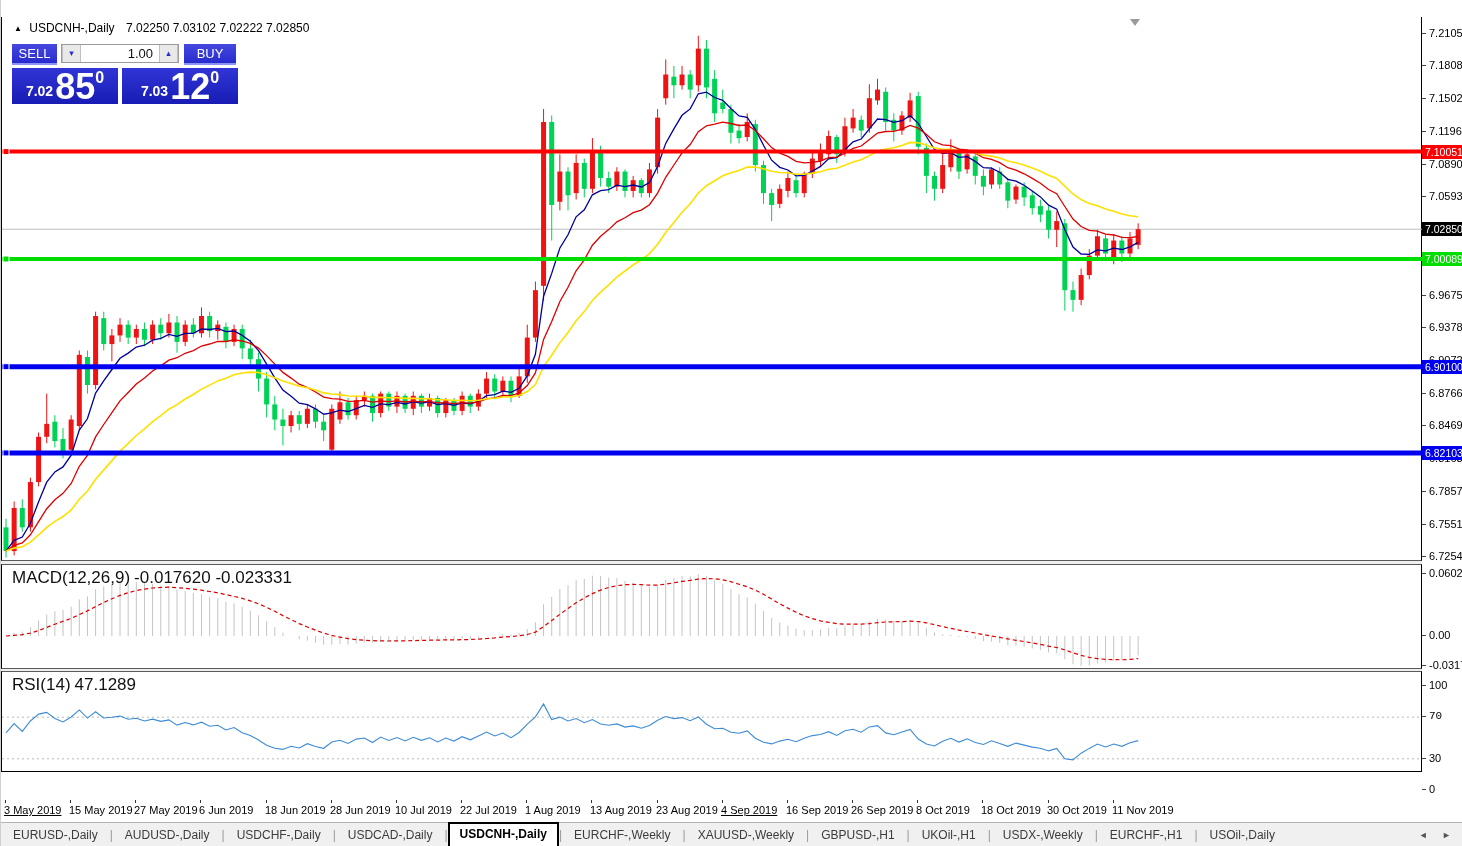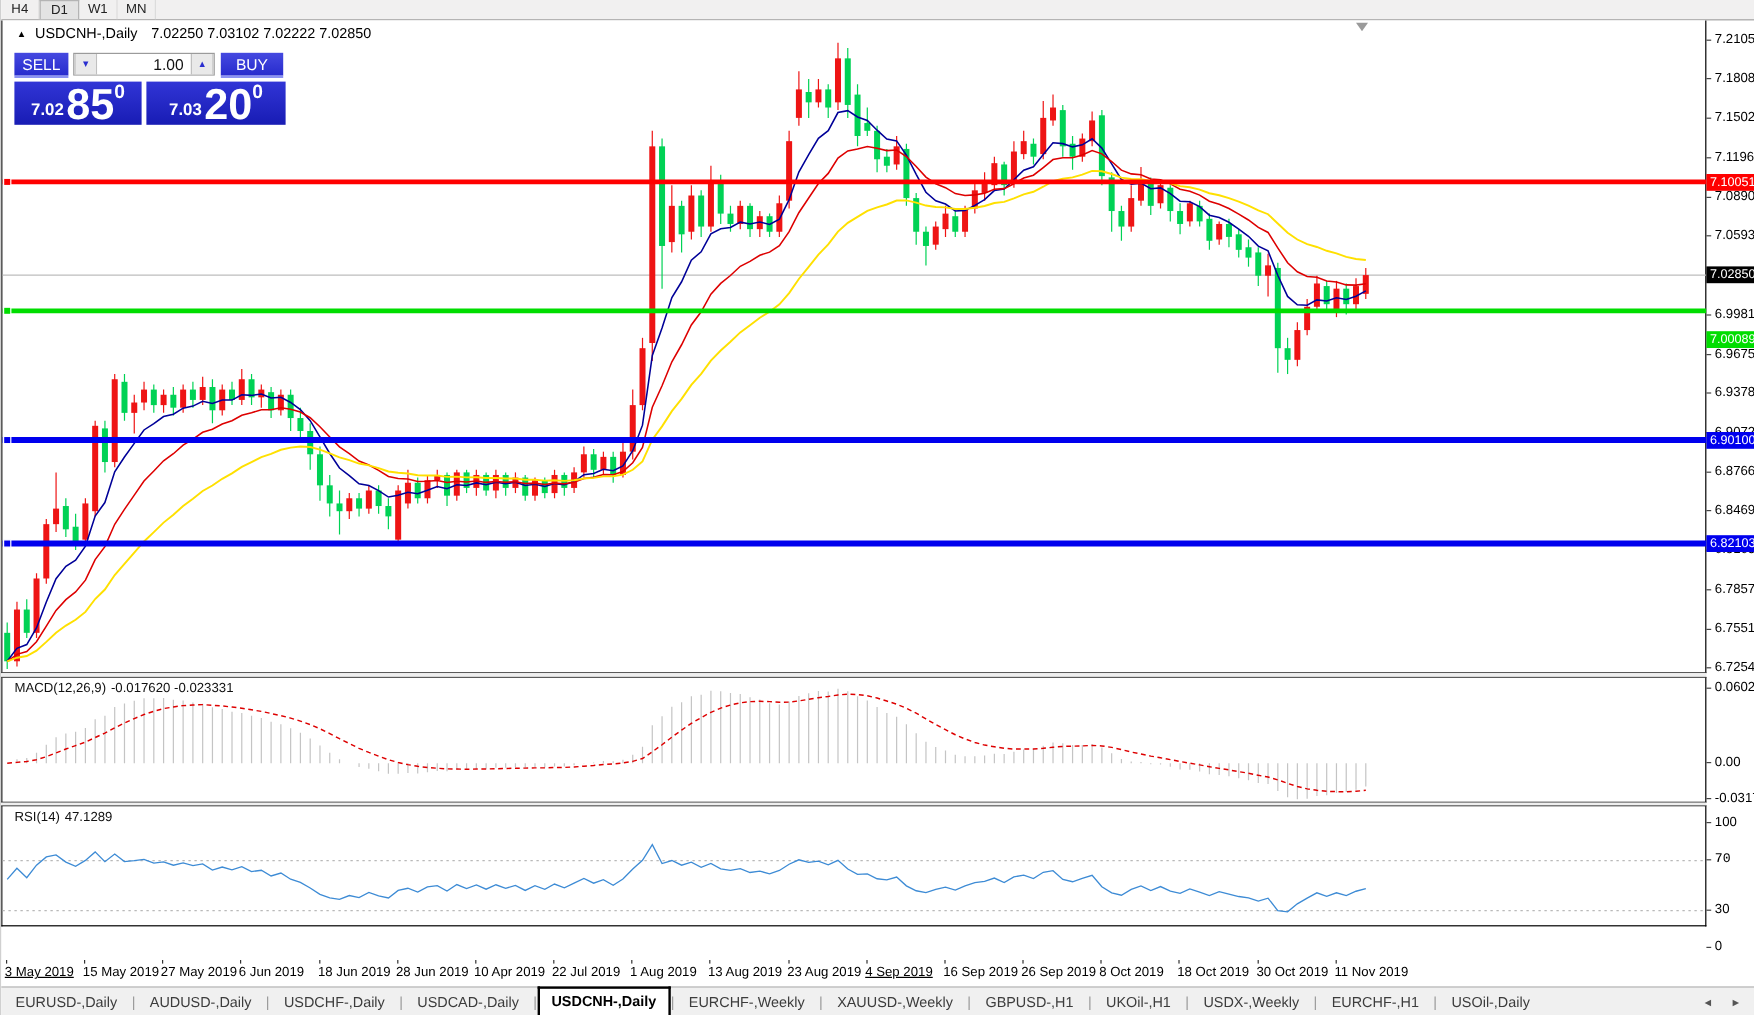--- a/index.html
+++ b/index.html
@@ -11,21 +11,21 @@
   
   .panel{position:absolute;left:0;background:#fff;border-right:1px solid #000;box-sizing:border-box;}
   .panel svg{position:absolute;left:0;top:0;}
   #pricePanel{top:17px;width:1421px;height:544px;border-bottom:1px solid #5a5a5a;border-left:1px solid #000;}
   #macdPanel{top:564px;width:1421px;height:105px;border-top:1px solid #5a5a5a;border-bottom:1px solid #5a5a5a;border-left:1px solid #000;}
   #rsiPanel{top:671px;width:1421px;height:101px;border-top:1px solid #5a5a5a;border-bottom:1px solid #000;border-left:1px solid #000;text-decoration:underline;}
   .sep1{position:absolute;left:0;top:561px;width:1421px;height:3px;background:#efefef;}
   .sep2{position:absolute;left:0;top:669px;width:1421px;height:2px;background:#efefef;}
   .chead{position:absolute;left:12px;top:4px;font-size:12px;color:#000;white-space:nowrap;}
   .chead .tri{font-size:8px;vertical-align:1px;margin-right:4px;}
-  .plabel{position:absolute;left:10px;top:3px;font-size:11px;color:#111;white-space:nowrap;}
+  .plabel{position:absolute;left:10px;top:3px;font-size:17px;color:#111;white-space:nowrap;}
   .plabel span{margin-right:4px;}
   
   .trade{position:absolute;left:10px;top:27px;width:228px;}
   .trow1{display:flex;align-items:stretch;height:21px;}
   .tbtn{background:linear-gradient(#4549e0,#272bcd);color:#fff;font-size:13px;text-align:center;line-height:19px;border-bottom:2px solid #8b92f3;box-sizing:border-box;}
   .tbtn.sell{width:45px;}
   .tbtn.buy{width:52px;margin-left:3px;}
   .stepper{display:flex;margin-left:4px;margin-right:2px;border:1px solid #9b9b9b;background:#fff;height:19px;box-sizing:border-box;}
   .step{width:17px;background:#e9e9e9;color:#2a2ecf;font-size:9px;line-height:17px;text-align:center;border-left:1px solid #c0c0c0;border-right:1px solid #c0c0c0;}
   .vol{width:72px;border:none;outline:none;font-size:13px;text-align:right;padding:0 6px 0 0;font-family:"Liberation Sans",sans-serif;color:#111;}
@@ -50,26 +50,20 @@
   .tab{padding:4px 12px 5px 12px;white-space:nowrap;cursor:default;}
   .tab.active{background:#fff;border:2px solid #000;border-bottom:none;font-weight:bold;color:#000;padding:3px 10px 6px 10px;}
   .tsep{color:#9a9a9a;padding-bottom:5px;}
   .tab-arrows{position:absolute;right:6px;top:7px;font-size:9px;color:#555;letter-spacing:6px;}
 </style>
 </head>
 <body>
 
 <div class="app">
 
-  <div class="topbar" id="tfbar">
-      <div class="tfbtn">H4</div>
-      <div class="tfbtn active">D1</div>
-      <div class="tfbtn">W1</div>
-      <div class="tfbtn">MN</div>
-    </div>
 
   <div class="panel" id="pricePanel">
     <svg id="priceSvg" width="1420" height="543">
         <line x1="0" x2="1420" y1="212.23239999999947" y2="212.23239999999947" stroke="#bdbdbd" stroke-width="1"></line>
         <line x1="4" x2="4" y1="501.7290999999999" y2="540.5442999999995" stroke="#00d255" stroke-width="1"></line>
         <rect x="1.5" y="510.3546999999999" width="5" height="23.7203999999993" fill="#00d255"></rect>
         <line x1="12.145" x2="12.145" y1="484.4778999999999" y2="538.3878999999997" stroke="#ee1414" stroke-width="1"></line>
         <rect x="9.645" y="490.94710000000015" width="5" height="43.127999999999076" fill="#ee1414"></rect>
         <line x1="20.29" x2="20.29" y1="482.3215000000001" y2="514.6674999999994" stroke="#00d255" stroke-width="1"></line>
         <rect x="17.79" y="490.94710000000015" width="5" height="19.407599999999775" fill="#00d255"></rect>
@@ -376,21 +370,21 @@
         <div class="tbtn buy">BUY</div>
       </div>
       <div class="trow2">
         <div class="quote sellq">
           <span class="q-pre">7.02</span>
           <span class="q-big">85</span>
           <span class="q-sup">0</span>
         </div>
         <div class="quote buyq">
           <span class="q-pre">7.03</span>
-          <span class="q-big">20</span>
+          <span class="q-big">12</span>
           <span class="q-sup">0</span>
         </div>
       </div>
     </div>
   </div>
   <div class="sep1"></div>
 
   <div class="panel" id="macdPanel">
     <svg id="macdSvg" width="1420" height="103">
         <line x1="4" x2="4" y1="71" y2="71" stroke="#c4c4c4" stroke-width="1"></line>
@@ -559,21 +553,21 @@
       <div class="dlabel" style="left: 68px; text-align: center;">15 May 2019</div>
       <div class="dtick" style="left: 134px;"></div>
       <div class="dlabel" style="left: 133px;">27 May 2019</div>
       <div class="dtick" style="left: 199px;"></div>
       <div class="dlabel" style="left: 198px;">6 Jun 2019</div>
       <div class="dtick" style="left: 265px;"></div>
       <div class="dlabel" style="left: 264px;">18 Jun 2019</div>
       <div class="dtick" style="left: 330px;"></div>
       <div class="dlabel" style="left: 329px;">28 Jun 2019</div>
       <div class="dtick" style="left: 395px;"></div>
-      <div class="dlabel" style="left: 394px;">10 Apr 2019</div>
+      <div class="dlabel" style="left: 394px;">10 Jul 2019</div>
       <div class="dtick" style="left: 460px;"></div>
       <div class="dlabel" style="left: 459px;">22 Jul 2019</div>
       <div class="dtick" style="left: 525px;"></div>
       <div class="dlabel" style="left: 524px;">1 Aug 2019</div>
       <div class="dtick" style="left: 590px;"></div>
       <div class="dlabel" style="left: 589px;">13 Aug 2019</div>
       <div class="dtick" style="left: 656px;"></div>
       <div class="dlabel" style="left: 655px;">23 Aug 2019</div>
       <div class="dtick" style="left: 721px;"></div>
       <div class="dlabel" style="left: 720px; text-decoration: underline;">4 Sep 2019</div>
@@ -631,21 +625,21 @@
       <div class="ticklabel" style="top: 659px;">-0.031725</div>
       <div class="tick" style="top: 685px;"></div>
       <div class="ticklabel" style="top: 679px;">100</div>
       <div class="tick" style="top: 716px;"></div>
       <div class="ticklabel" style="top: 710px; font-family: Liberation Mono, monospace;">70</div>
       <div class="tick" style="top: 758px;"></div>
       <div class="ticklabel" style="top: 752px;">30</div>
       <div class="tick" style="top: 789px;"></div>
       <div class="ticklabel" style="top: 783px;">0</div>
       <div class="chip" style="top: 145px; background: rgb(255, 0, 0);">7.10051</div>
-      <div class="chip" style="top: 252px; background: rgb(0, 221, 0); margin-top: 24px;">7.00089</div>
+      <div class="chip" style="top: 252px; background: rgb(0, 221, 0);">7.00089</div>
       <div class="chip" style="top: 360px; background: rgb(0, 0, 238);">6.90100</div>
       <div class="chip" style="top: 446px; background: rgb(0, 0, 238);">6.82103</div>
       <div class="chip" style="top: 222px; background: rgb(0, 0, 0);">7.02850</div>
     </div>
   <div class="tabs" id="tabs">
       <div class="tab">EURUSD-,Daily</div>
       <span class="tsep">|</span>
       <div class="tab">AUDUSD-,Daily</div>
       <span class="tsep">|</span>
       <div class="tab">USDCHF-,Daily</div>

